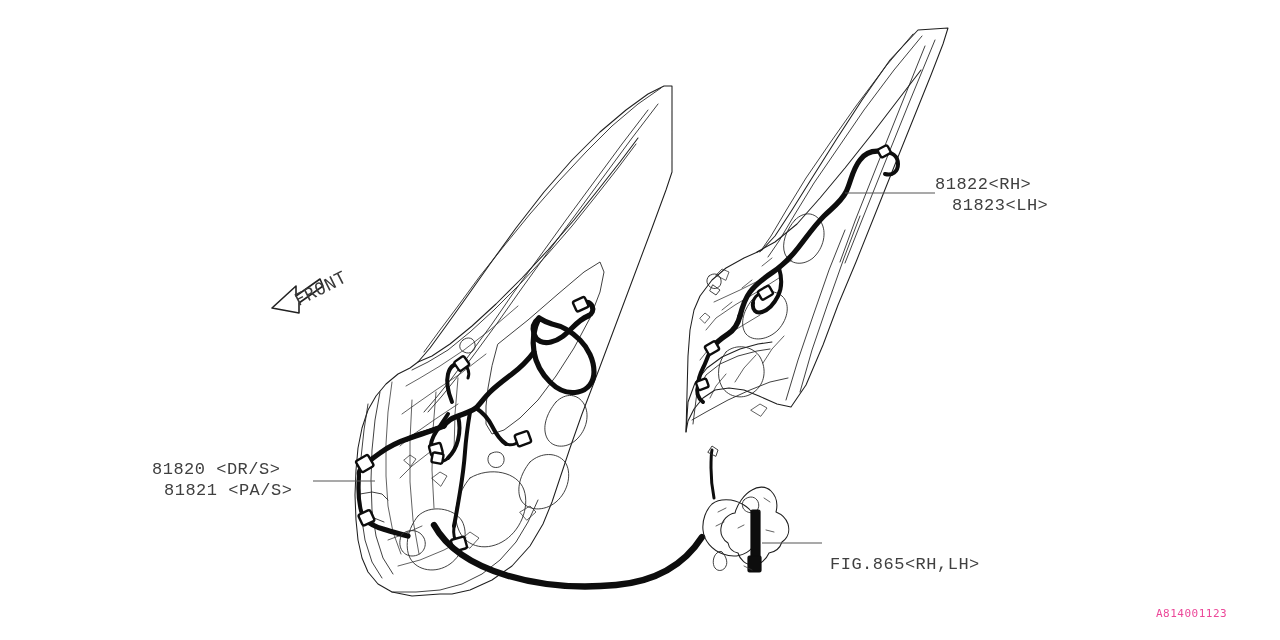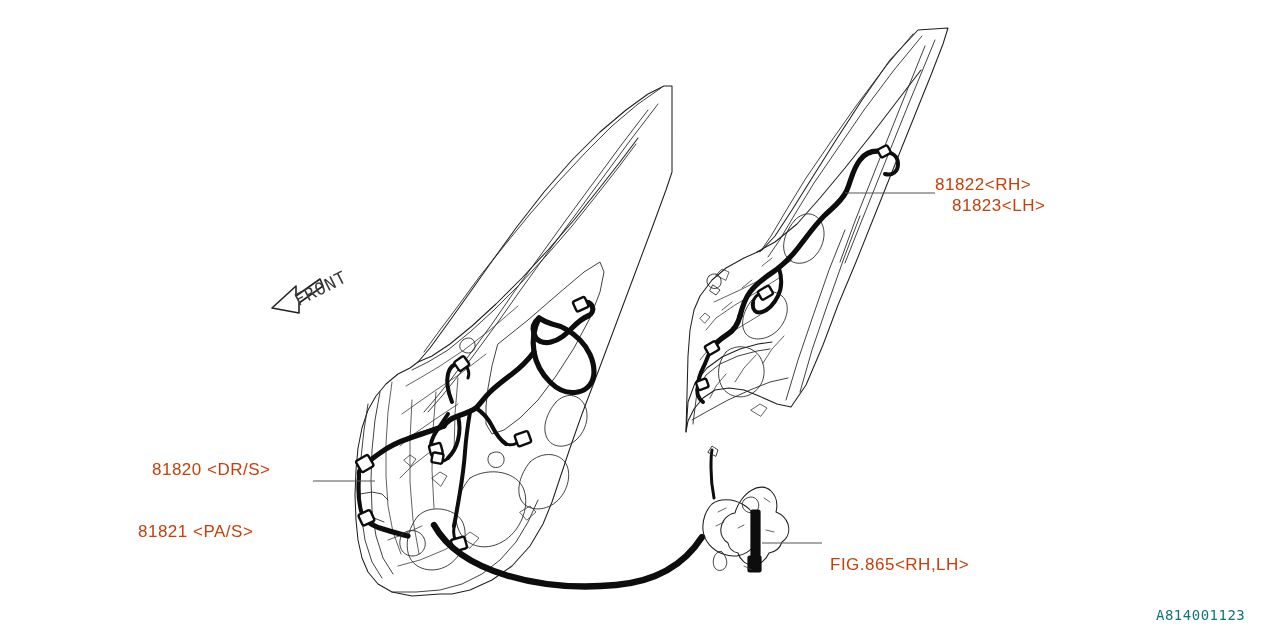--- a/index.html
+++ b/index.html
@@ -6,33 +6,33 @@
   html,body{margin:0;padding:0;background:#ffffff;}
   body{
     width:1280px;height:640px;position:relative;overflow:hidden;
     font-family:"DejaVu Sans Mono","Liberation Mono",monospace;
     background:#ffffff;
   }
   #stage{position:absolute;inset:0;width:1280px;height:640px;}
   svg#art{position:absolute;left:0;top:0;width:1280px;height:640px;}
   .lbl{
     position:absolute;
-    font-family:Liberation Sans, sans-serif;
+    font-family:Liberation Mono, monospace;
     font-size:17px;
     letter-spacing:0.5px;
-    color:#c2410c;
+    color:#404040;
     white-space:pre;
     line-height:21px;
   }
   .lbl-code{
     position:absolute;
     font-family:"DejaVu Sans Mono","Liberation Mono",monospace;
-    font-size:14px;
+    font-size:11px;
     letter-spacing:0.5px;
-    color:#0f766e;
+    color:#ec4899;
     white-space:pre;
   }
   .front-word{
     position:absolute;
     font-family:"DejaVu Sans Mono","Liberation Mono",monospace;
     font-size:17px;
     color:#3a3a3a;
     letter-spacing:1px;
     transform:rotate(-27deg);
     transform-origin:left bottom;
@@ -343,19 +343,19 @@
     </g>
 
   </svg>
 
   <div class="front-word" style="left:300px; top:290px;">FRONT</div>
 
   <div class="lbl" style="left:935px; top:174px;">81822&lt;RH&gt;</div>
   <div class="lbl" style="left:952px; top:195px;">81823&lt;LH&gt;</div>
 
   <div class="lbl" style="left:152px; top:459px;text-align:right;">81820 &lt;DR/S&gt;</div>
-  <div class="lbl" style="left:138px; top:480px;margin-top:41px;">81821 &lt;PA/S&gt;</div>
+  <div class="lbl" style="left:164px; top:480px;">81821 &lt;PA/S&gt;</div>
 
   <div class="lbl" style="left:830px; top:554px;">FIG.865&lt;RH,LH&gt;</div>
 
   <div class="lbl-code" style="left:1156px; top:607px;">A814001123</div>
 
 </div>
 
 </body></html>

